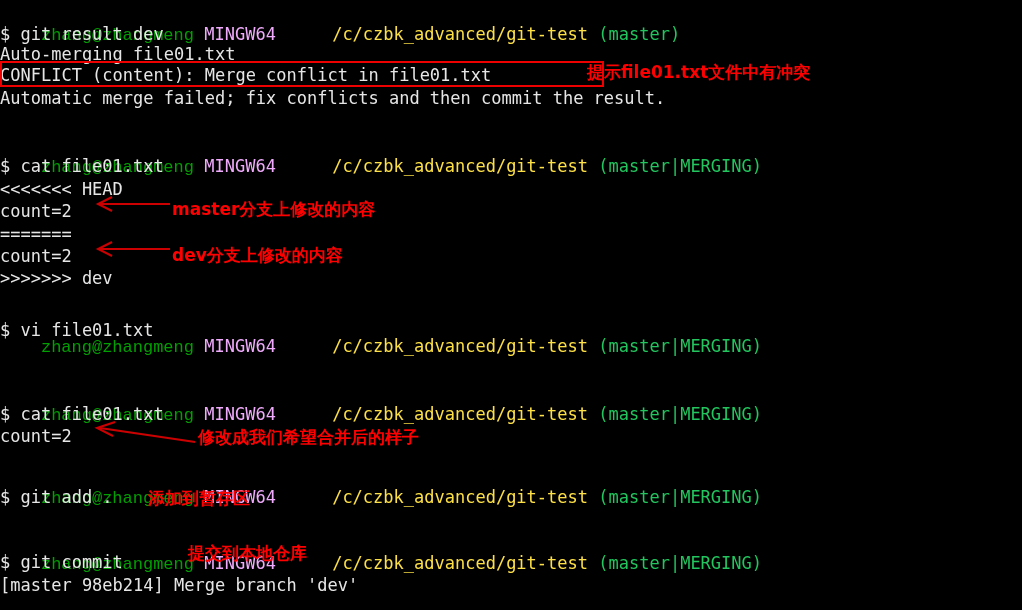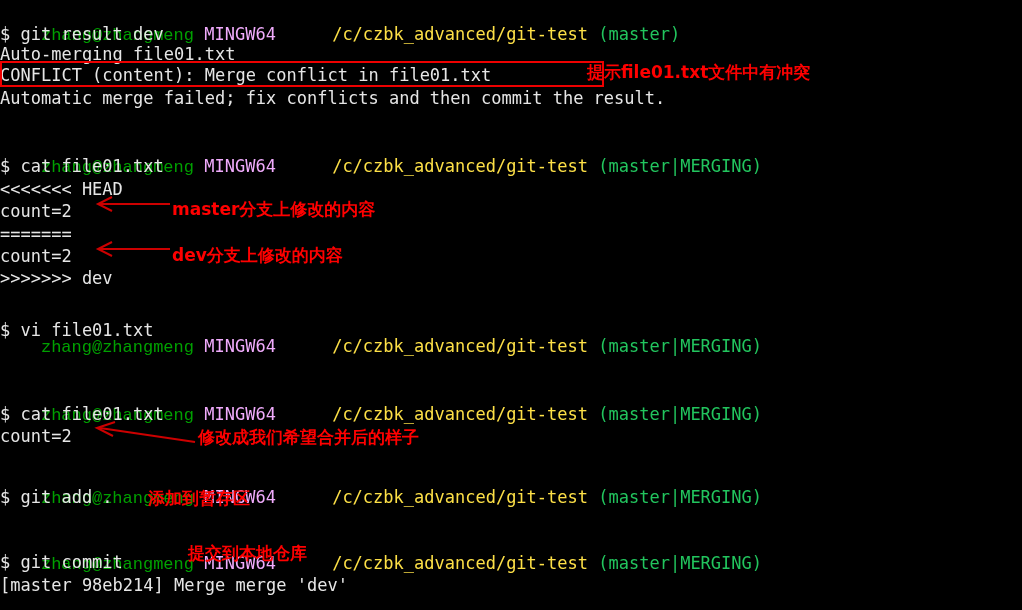--- a/index.html
+++ b/index.html
@@ -97,21 +97,21 @@
     <span class="seg c-user">zhang@zhangmeng</span><span class="seg c-text"> </span><span class="seg c-host">MINGW64</span><span class="seg c-text"> </span><span class="seg c-path">/c/czbk_advanced/git-test</span><span class="seg c-text"> </span><span class="seg c-branch">(master|MERGING)</span>
   </div>
 
   <div class="line" style="top:486px">$ git add .</div>
 
   <div class="line" style="top:529px">
     <span class="seg c-user">zhang@zhangmeng</span><span class="seg c-text"> </span><span class="seg c-host">MINGW64</span><span class="seg c-text"> </span><span class="seg c-path">/c/czbk_advanced/git-test</span><span class="seg c-text"> </span><span class="seg c-branch">(master|MERGING)</span>
   </div>
 
   <div class="line" style="top:551px">$ git commit</div>
-  <div class="line" style="top:574px">[master 98eb214] Merge merge 'dev'</div>
+  <div class="line" style="top:574px">[master 98eb214] Merge branch 'dev'</div>
 
   <div class="redbox" style="left:0px; top:61px; width:604px; height:26px;"></div>
 
   <svg class="arrow" style="left:90px; top:194px; width:90px; height:20px;" viewBox="0 0 90 20">
     <line x1="10" y1="10" x2="80" y2="10" stroke="#cc0000" stroke-width="2"></line>
     <polyline points="22,3 8,10 22,17" fill="none" stroke="#cc0000" stroke-width="2"></polyline>
   </svg>
 
   <svg class="arrow" style="left:90px; top:239px; width:90px; height:20px;" viewBox="0 0 90 20">
     <line x1="10" y1="10" x2="80" y2="10" stroke="#cc0000" stroke-width="2"></line>

